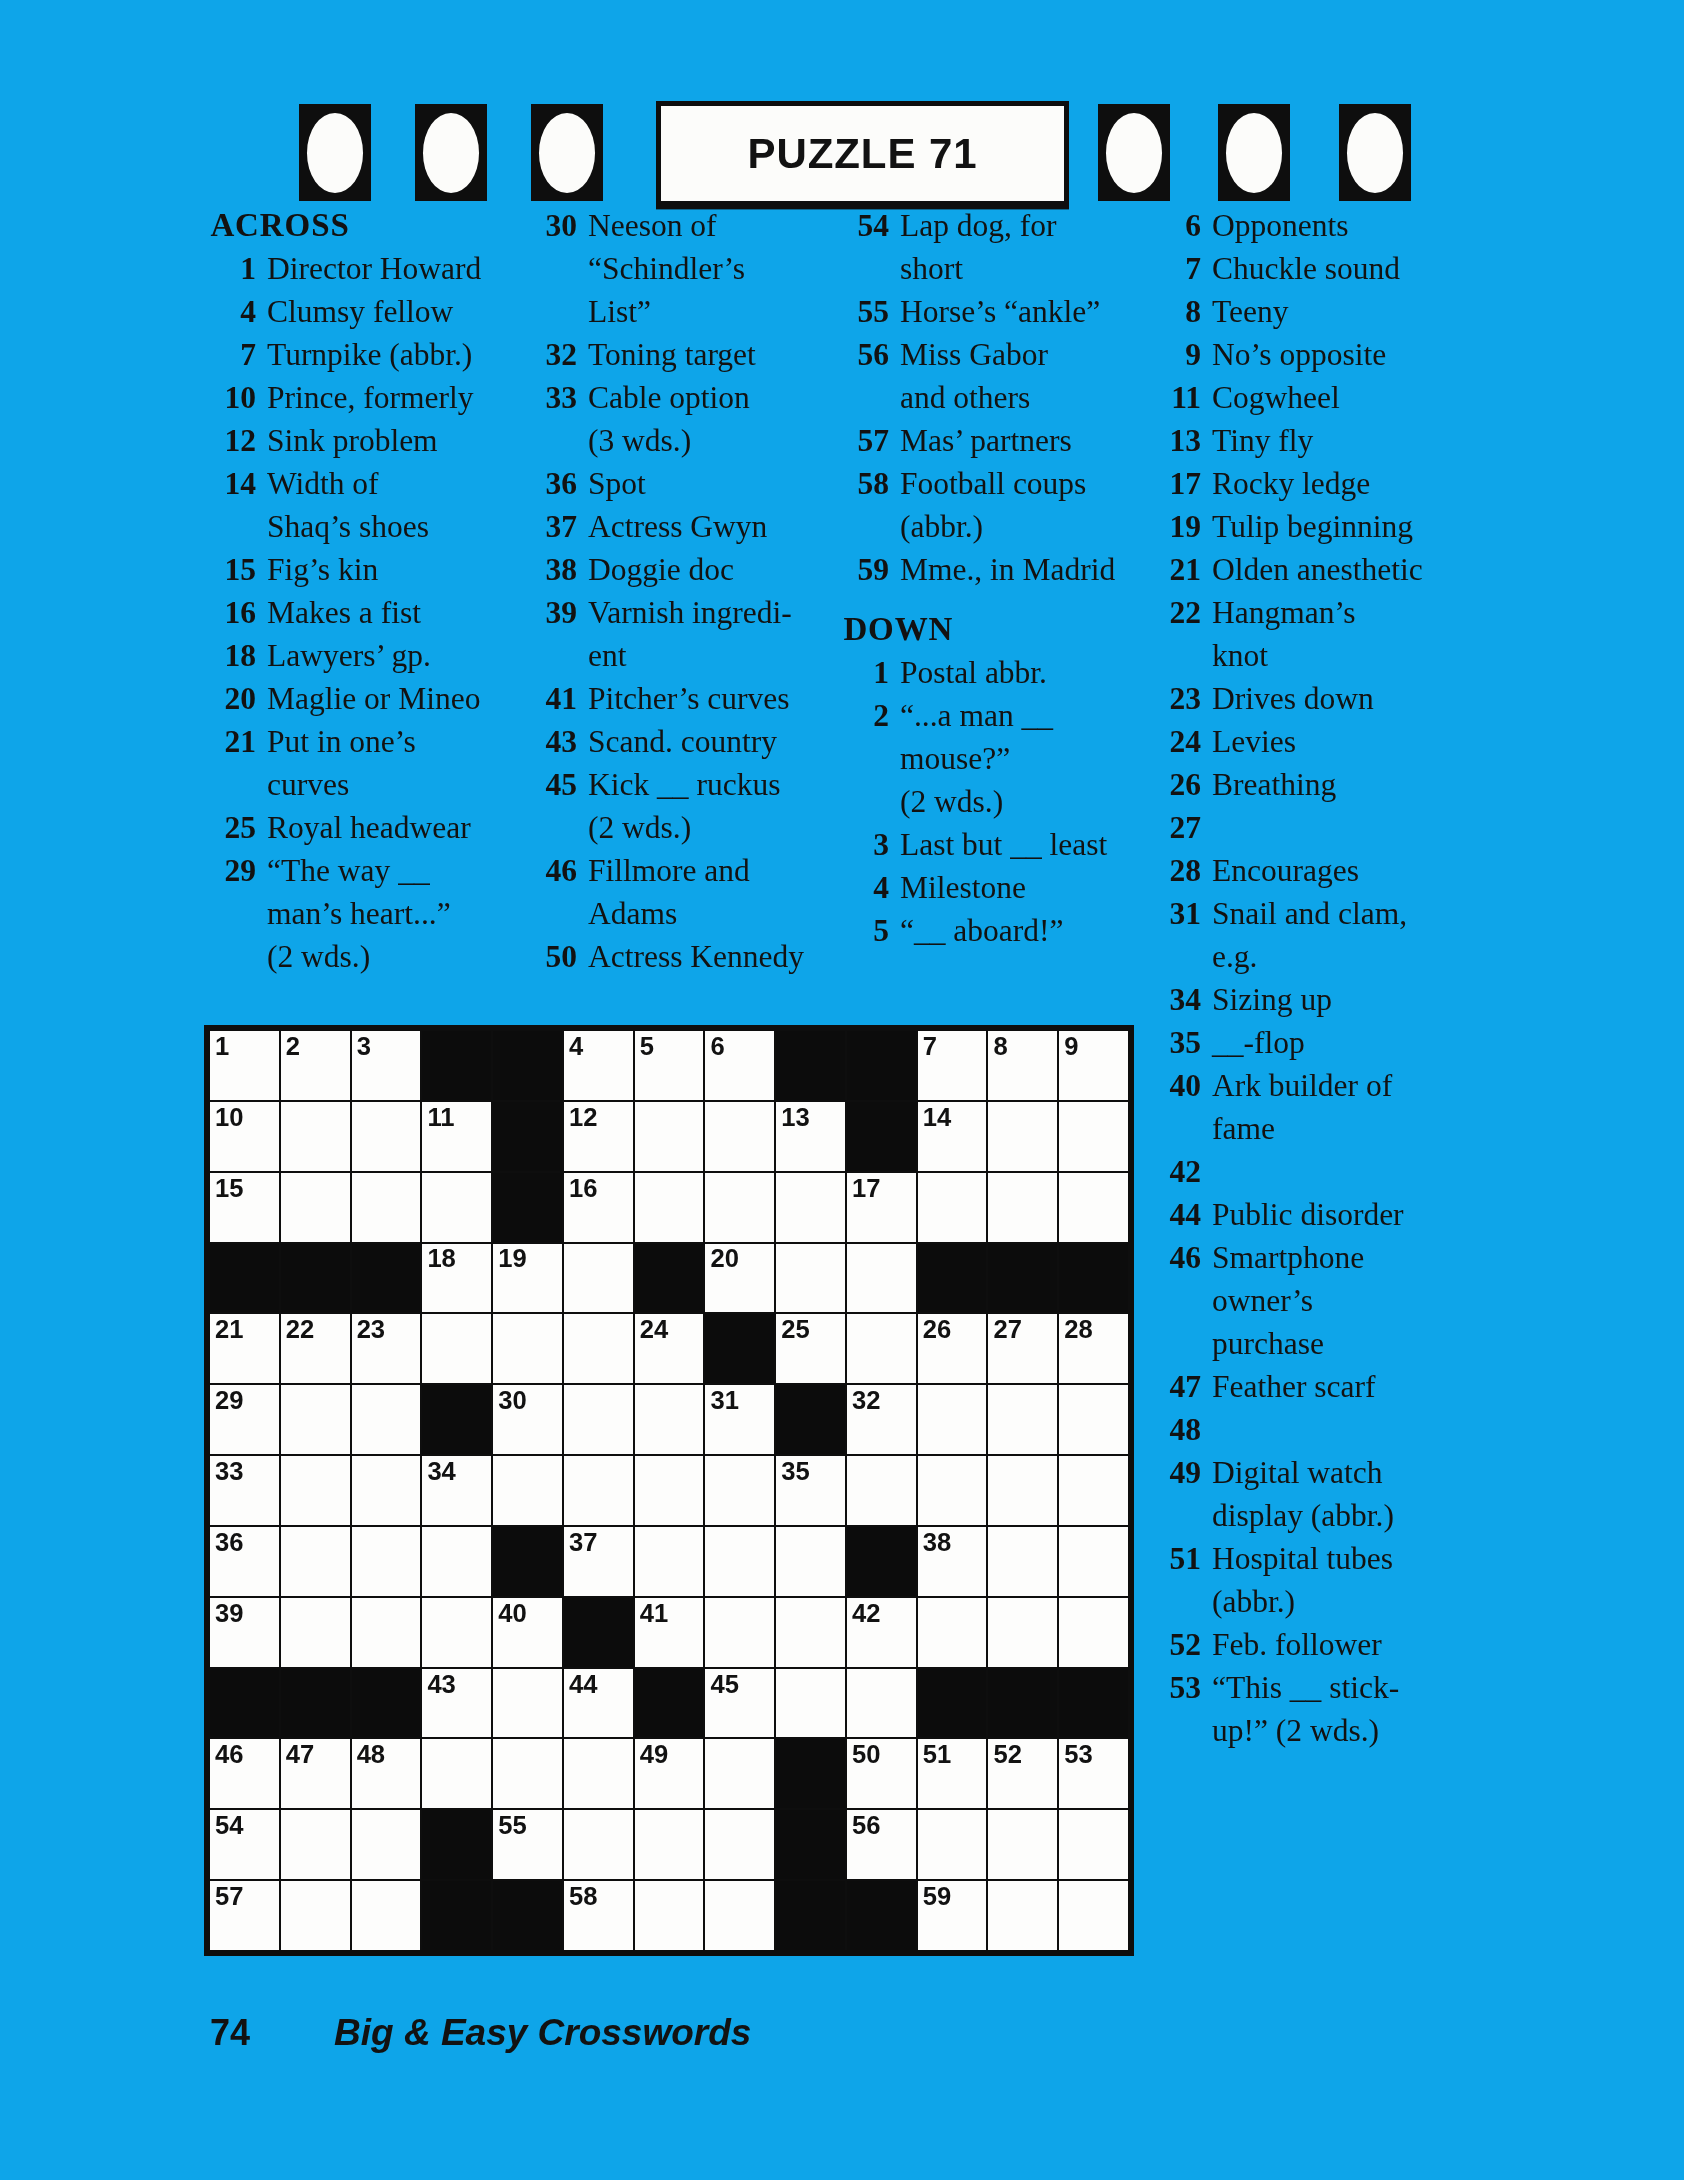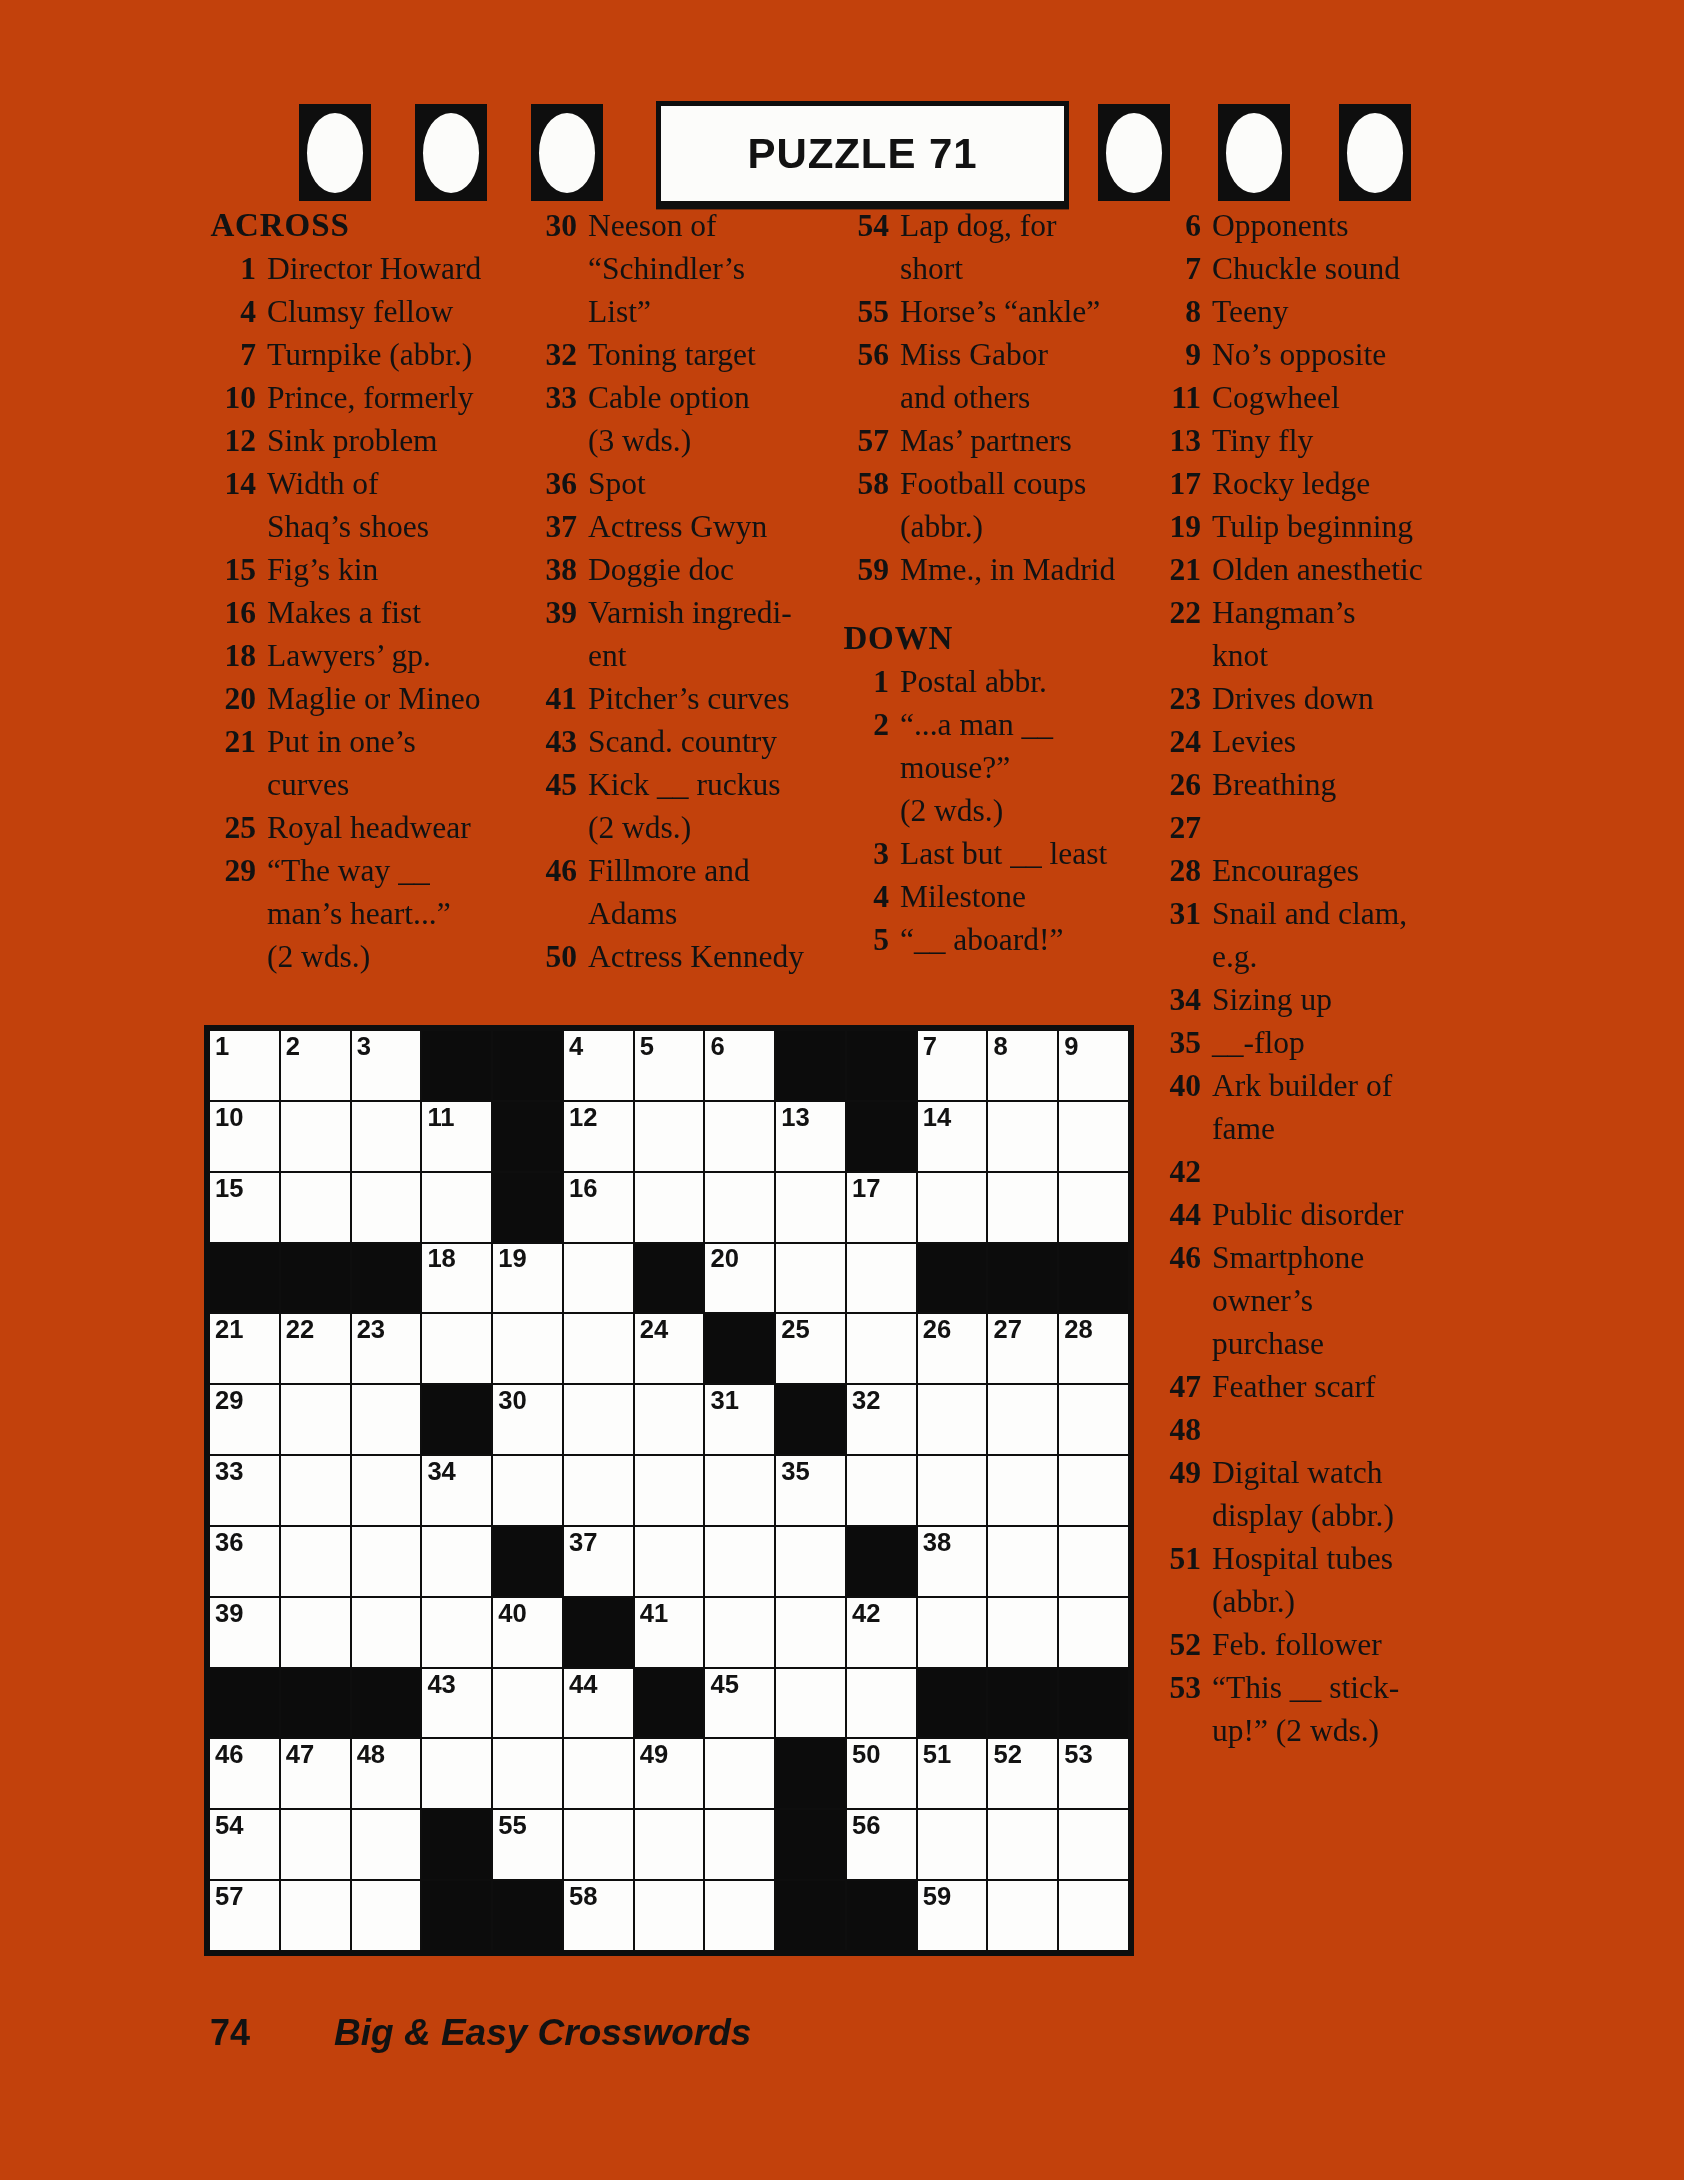--- a/index.html
+++ b/index.html
@@ -1,19 +1,19 @@
 <!DOCTYPE html>
 <html style="font-size:13.6px"><head>
 <meta charset="utf-8">
 <style>
   html,body{margin:0;padding:0;background:#e8e8e6;}
   .page{
     position:relative;
     width:1685px;height:2181px;
-    background:#c2410c;
+    background:#0ea5e9;
     color:#121212;
     font-family:"Liberation Serif", serif;
     overflow:hidden;
   }
   
   .hsq{
     position:absolute;top:104px;width:72px;height:97px;
     background:#0e0e0e;
   }
   .hsq::after{
@@ -34,21 +34,21 @@
   
   .clue-col{position:absolute;top:204px;}
   .col0{left:207px;width:320px;}
   .col1{left:528px;width:315px;}
   .col2{left:840px;width:310px;}
   .col3{left:1152px;width:361px;}
   .section-header{
     font-weight:700;font-size:33px;line-height:43px;
     letter-spacing:0.9px;padding-left:3.4px;
   }
-  .section-header.gap{margin-top:26px;}
+  .section-header.gap{margin-top:17px;}
   .clue{display:flex;font-size:31.5px;line-height:43px;}
   .clue .num{
     flex:0 0 49px;width:49px;text-align:right;
     font-weight:700;margin-right:11px;
   }
   .clue .txt{flex:1;white-space:pre-line;}
   
   .grid{
     position:absolute;left:204px;top:1025px;
     width:930px;height:931px;

